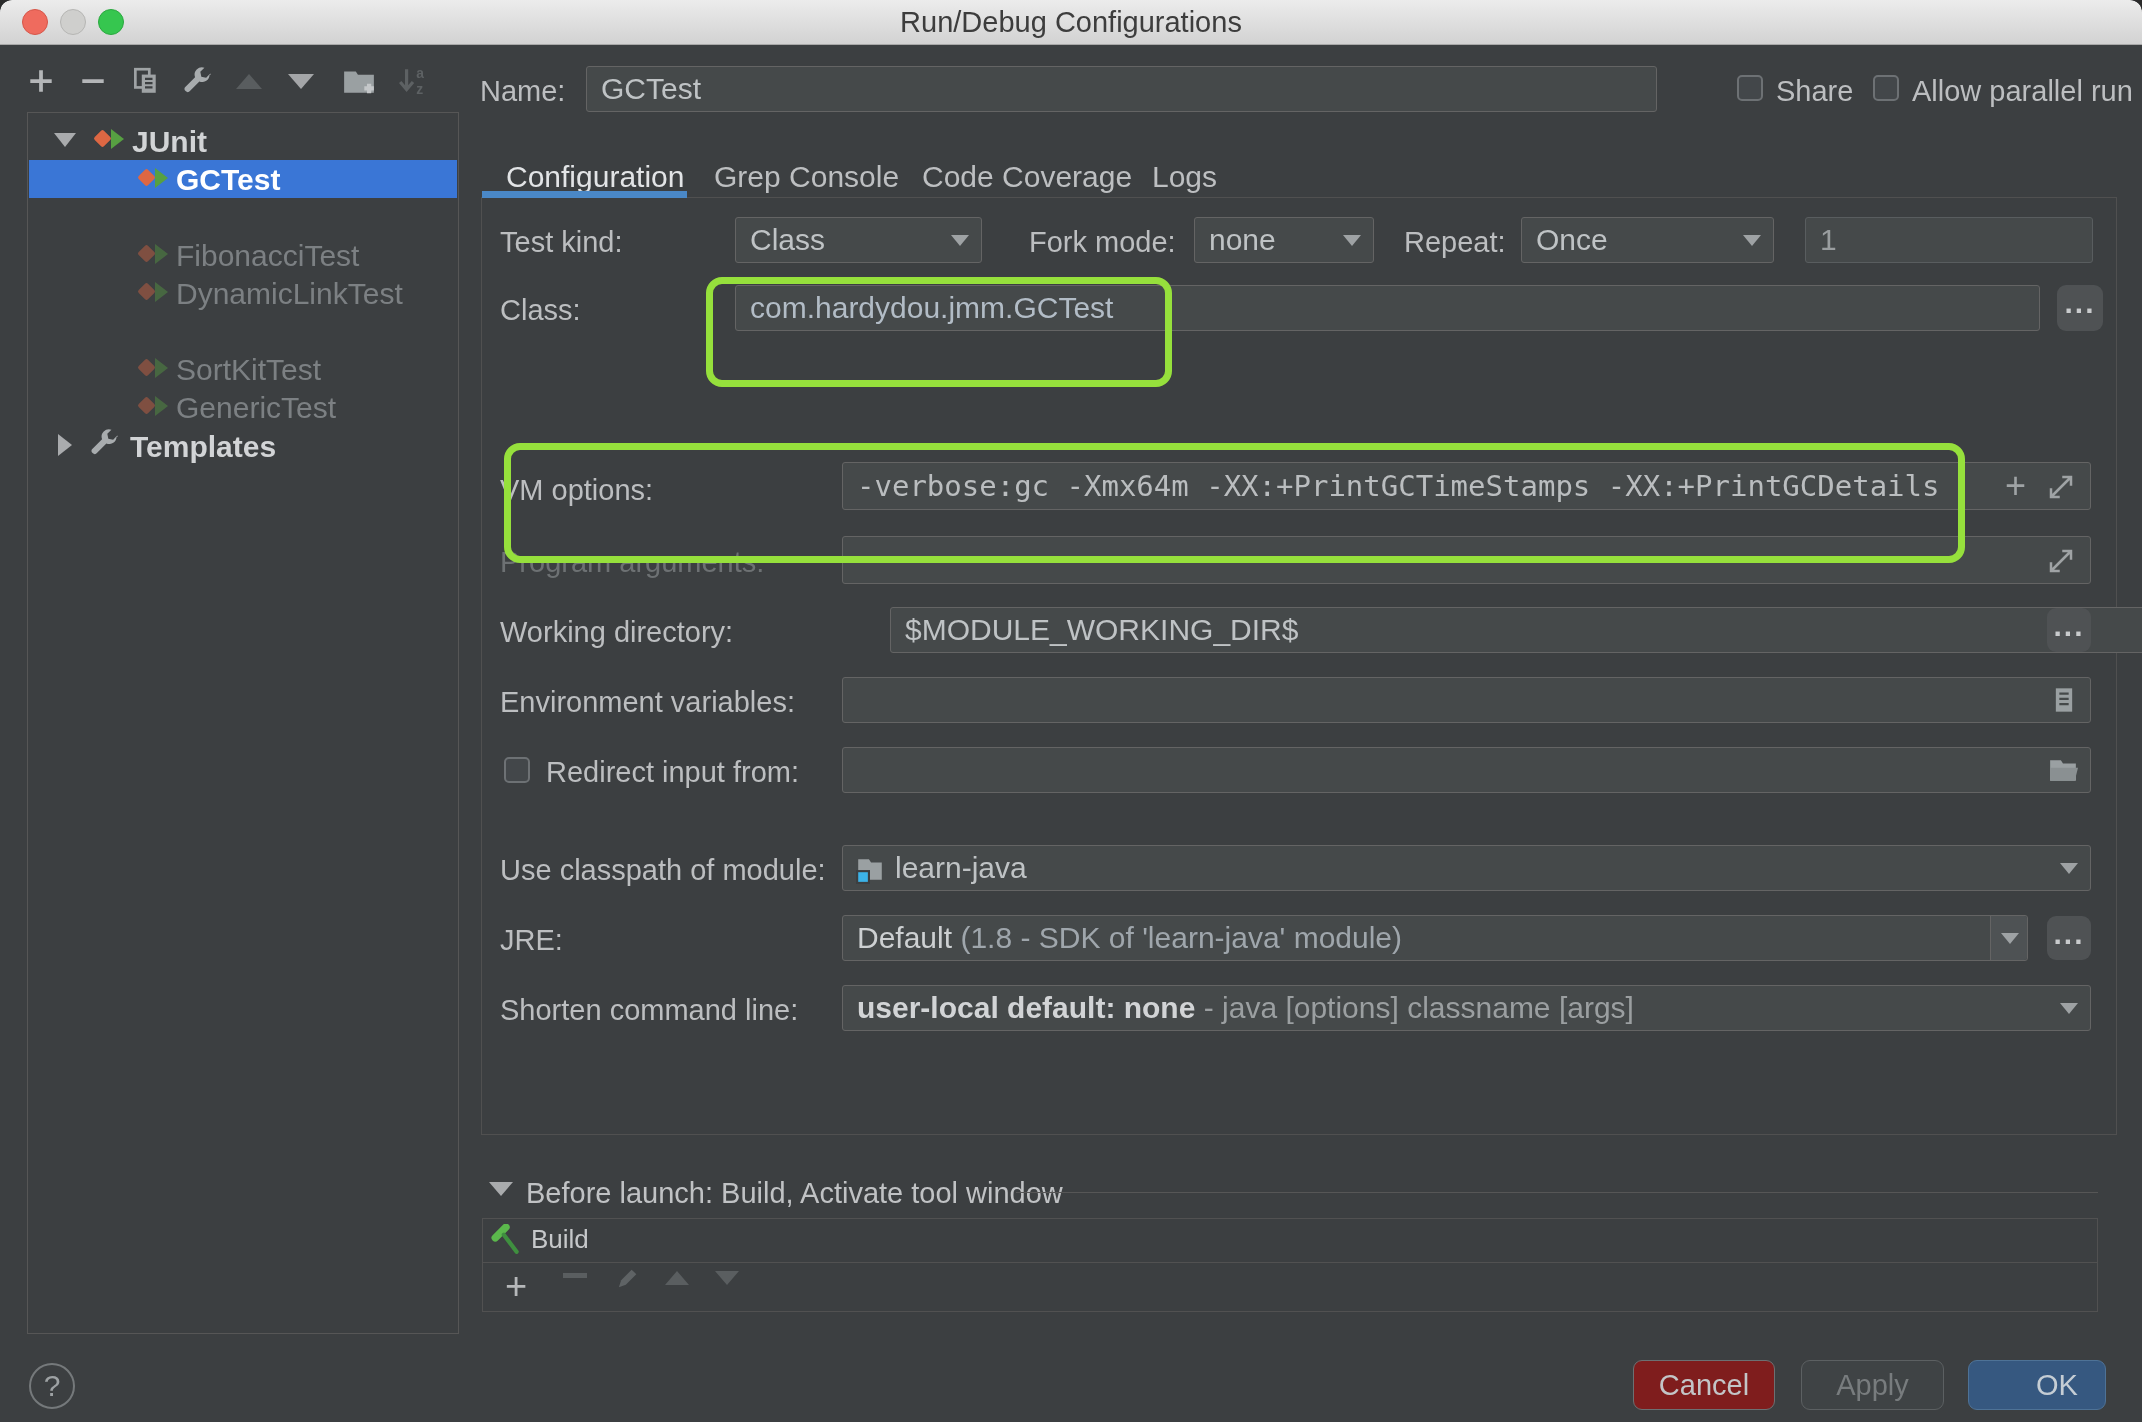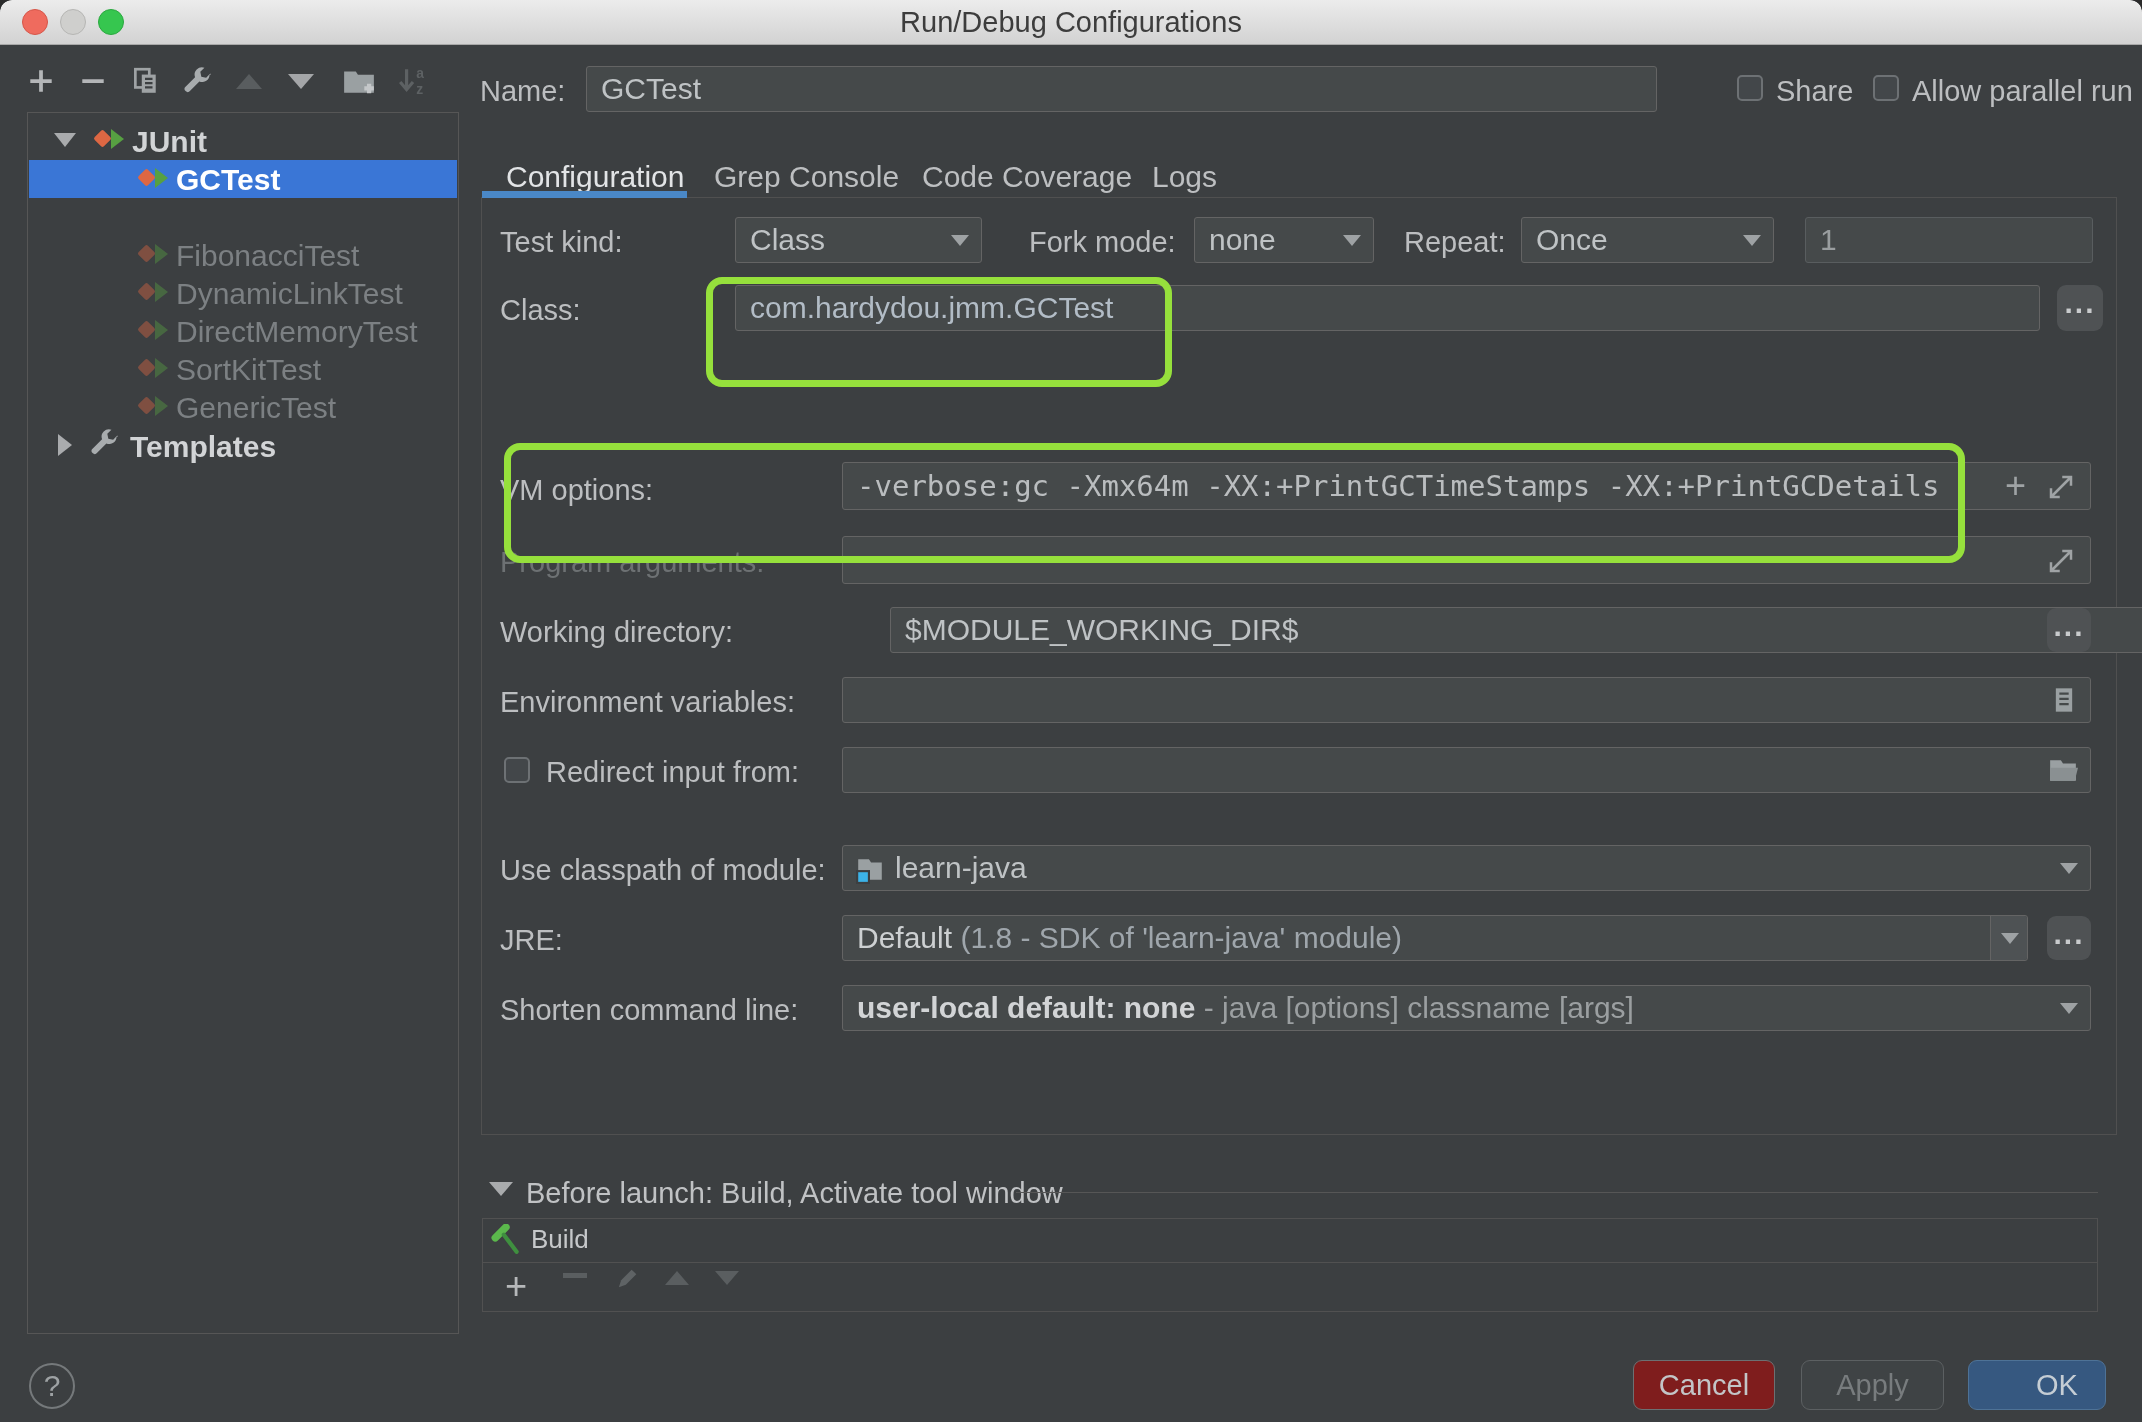--- a/index.html
+++ b/index.html
@@ -127,27 +127,20 @@
     </div>
 
     <div class="trow" style="top:123px;">
       <span class="cfg-icon dimico" style="left:110px;top:3px;">
           <i class="dia"></i>
           <i class="tri"></i>
         </span>
       <span class="txt dimtxt" style="left:148px;">FibonacciTest</span>
     </div>
 
-    <div class="trow" style="top:199px;">
-      <span class="cfg-icon dimico" style="left:110px;top:3px;">
-          <i class="dia"></i>
-          <i class="tri"></i>
-        </span>
-      <span class="txt dimtxt" style="left:148px;">DirectMemoryTest</span>
-    </div>
 
     <div class="trow" style="top:237px;">
       <span class="cfg-icon dimico" style="left:110px;top:3px;">
           <i class="dia"></i>
           <i class="tri"></i>
         </span>
       <span class="txt dimtxt" style="left:148px;">SortKitTest</span>
     </div>
 
     <div class="trow" style="top:275px;">

